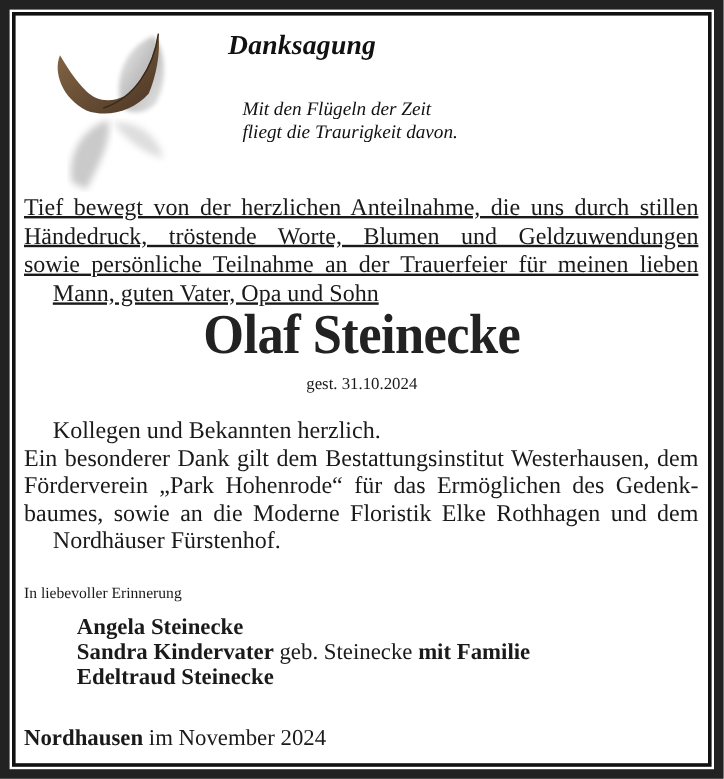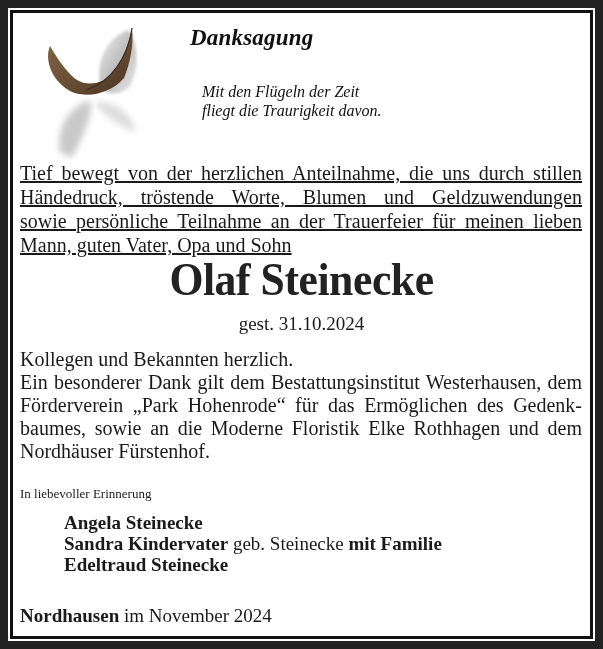--- a/index.html
+++ b/index.html
@@ -38,32 +38,32 @@
     font-size: 16px; font-style: italic; line-height: 19px;
     color: #111;
     margin-left: 12px;
   }
   .para {
     position: absolute; left: 20px; width: 562px;
     font-size: 20px; line-height: 23px;
     text-align: justify; text-align-last: left;
   }
   .para .ln { display: block; text-align: justify; text-align-last: justify; white-space: nowrap; }
-  .para .ln.last { text-align-last: left; }
+  .para .ln.last { text-align-last: left; margin-left: 24px; }
   .p1 { top: 161px; line-height: 24px; text-decoration: underline; }
   .name {
     position: absolute; left: 0; width: 603px; top: 252px;
     text-align: center;
     font-size: 47px; font-weight: bold; letter-spacing: -0.5px;
     color: #222;
     transform: scaleX(0.93);
   }
   .died {
     position: absolute; left: 0; width: 603px; top: 313px;
-    text-align: center; font-size: 19px;
+    text-align: center; font-size: 14px;
   }
   .p2 { top: 348px; line-height: 23px; }
   .sig-intro { position: absolute; left: 20px; top: 486px; font-size: 13px; }
   .signers { position: absolute; left: 20px; top: 512px; font-size: 19px; line-height: 21px; margin-left: 44px; }
   .signers div { white-space: nowrap; }
   .b { font-weight: bold; }
   .place { position: absolute; left: 20px; top: 605px; font-size: 19px; }
 </style>
 </head>
 <body>

